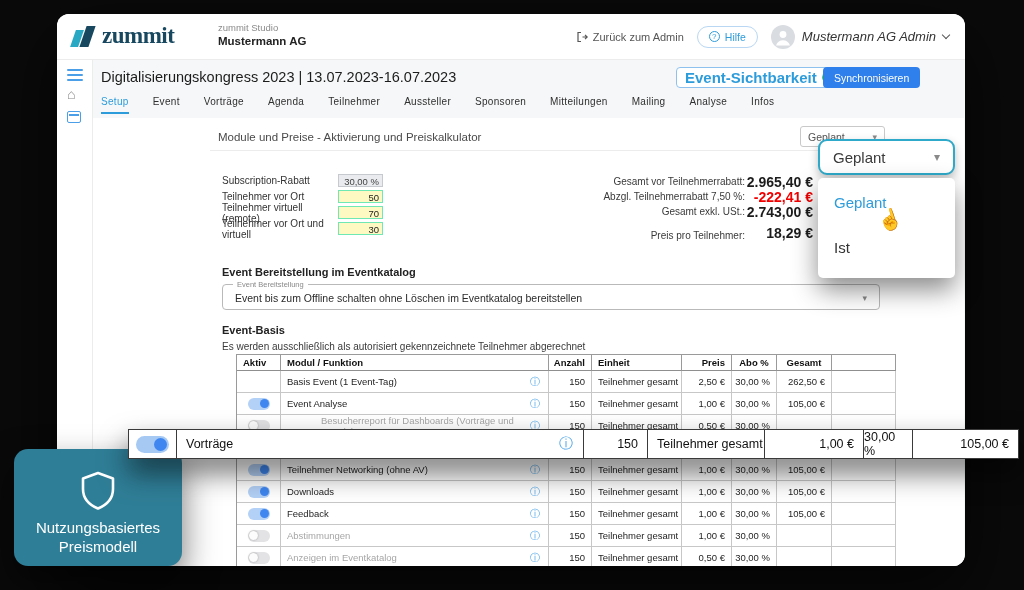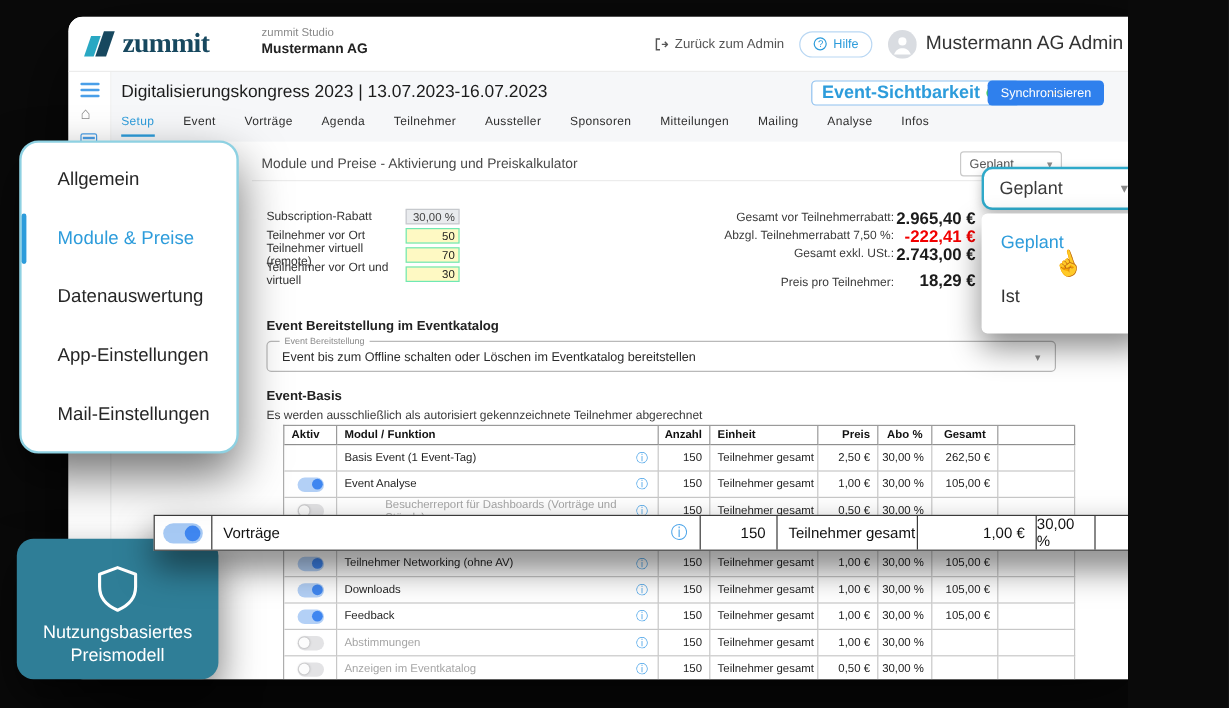--- a/index.html
+++ b/index.html
@@ -1,18 +1,18 @@
 <!DOCTYPE html>
 <html><head>
 <meta charset="utf-8">
 <style>
   * { box-sizing: border-box; margin: 0; padding: 0; }
   html,body { background:#0a0a0a; }
   body { font-family:"Liberation Sans", sans-serif; }
-  #canvas { position:relative; width:940px; height:590px; background:#0a0a0a; overflow:hidden; }
+  #canvas { position:relative; width:1024px; height:590px; background:#0a0a0a; overflow:hidden; }
 
   
   .window { position:absolute; left:57px; top:14px; width:908px; height:552px;
             background:#fff; border-radius:12px; overflow:hidden;
             box-shadow:0 25px 70px rgba(0,0,0,.7); }
 
   
   .topbar { position:relative; height:46px; background:#fff; border-bottom:1px solid #ececec; }
   .brand { position:absolute; left:14px; top:9px; display:flex; align-items:center; gap:7px; }
   .logo-mark { position:relative; width:24px; height:23px; }
@@ -22,21 +22,21 @@
   .studio { position:absolute; left:161px; top:8px; }
   .studio-label { font-size:9.5px; color:#8a8a8a; }
   .studio-org { font-size:11.5px; font-weight:700; color:#222; margin-top:2px; }
   .topbar-right { position:absolute; right:16px; top:0; height:100%; display:flex; align-items:center; gap:13px; }
   .back-admin { display:flex; align-items:center; gap:5px; font-size:11px; color:#555; cursor:pointer; }
   .btn-hilfe { display:flex; align-items:center; gap:5px; font-size:10.5px; color:#2d9cdb;
                border:1px solid #b9d7f3; border-radius:12px; padding:4px 11px; background:#fff; cursor:pointer; }
   .q-circle { width:11px; height:11px; border:1px solid #2d9cdb; border-radius:50%;
               font-size:8px; display:flex; align-items:center; justify-content:center; color:#2d9cdb; }
   .user-wrap { display:flex; align-items:center; gap:7px; cursor:pointer; }
-  .user-name { font-size:16px; color:#333; }
+  .user-name { font-size:13px; color:#333;font-style:italic; }
   .chev { width:6px; height:6px; border-right:1.4px solid #555; border-bottom:1.4px solid #555;
           transform:rotate(45deg); margin-top:-3px; }
 
   
   .body-row { display:flex; height:506px; }
   .rail { position:relative; width:36px; background:#fff; border-right:1px solid #ececec; }
   .ham { position:absolute; left:10px; top:9px; width:16px; cursor:pointer; }
   .ham i { display:block; height:2px; background:#4a9fe8; border-radius:1px; margin-bottom:3px; }
   .home { position:absolute; left:10px; top:27px; font-size:14px; color:#8a8a8a; cursor:pointer; line-height:1; }
   .cal { position:absolute; left:10px; top:51px; width:14px; height:12px; border:1.5px solid #4a9fe8;
@@ -282,21 +282,21 @@
               </div>
               <div class="cs-row gap">
                 <span class="cs-label">Preis pro Teilnehmer:</span>
                 <span class="cs-value">18,29 €</span>
               </div>
             </div>
 
           <div class="sec-heading" style="left:129px; top:148px;">Event Bereitstellung im Eventkatalog</div>
           <div class="prov-select">
             <span class="prov-label">Event Bereitstellung</span>
-            <span class="prov-value">Event bis zum Offline schalten oder Löschen im Eventkatalog bereitstellen</span>
+            <span class="prov-value">Event bis zum Offline schalten ohne Löschen im Eventkatalog bereitstellen</span>
             <span class="prov-caret caret">▾</span>
           </div>
 
           <div class="sec-heading" style="left:129px; top:206px;">Event-Basis</div>
           <div class="basis-note">Es werden ausschließlich als autorisiert gekennzeichnete Teilnehmer abgerechnet</div>
 
           <div class="mtable">
             <div class="mt-header">
                 <div class="th c1 ta-l">Aktiv</div>
                 <div class="th c2 ta-l">Modul / Funktion</div>
@@ -457,27 +457,20 @@
                   <div class="td c7 ta-r"></div>
                   <div class="td c8"></div>
                 </div>
               </div>
           </div>
         </div>
       </div>
     </div>
   </div>
 
-  <div class="menu-panel">
-      <div class="menu-item">Allgemein</div>
-      <div class="menu-item active">Module &amp; Preise</div>
-      <div class="menu-item">Datenauswertung</div>
-      <div class="menu-item">App-Einstellungen</div>
-      <div class="menu-item">Mail-Einstellungen</div>
-    </div>
 
   <div class="zoom-select">
     <span>Geplant</span>
     <span class="caret">▾</span>
   </div>
   <div class="zoom-dropdown">
     <span class="pointer-cur">☝</span>
   <div class="dd-option sel">Geplant</div>
       <div class="dd-option plain">Ist</div>
     </div>

